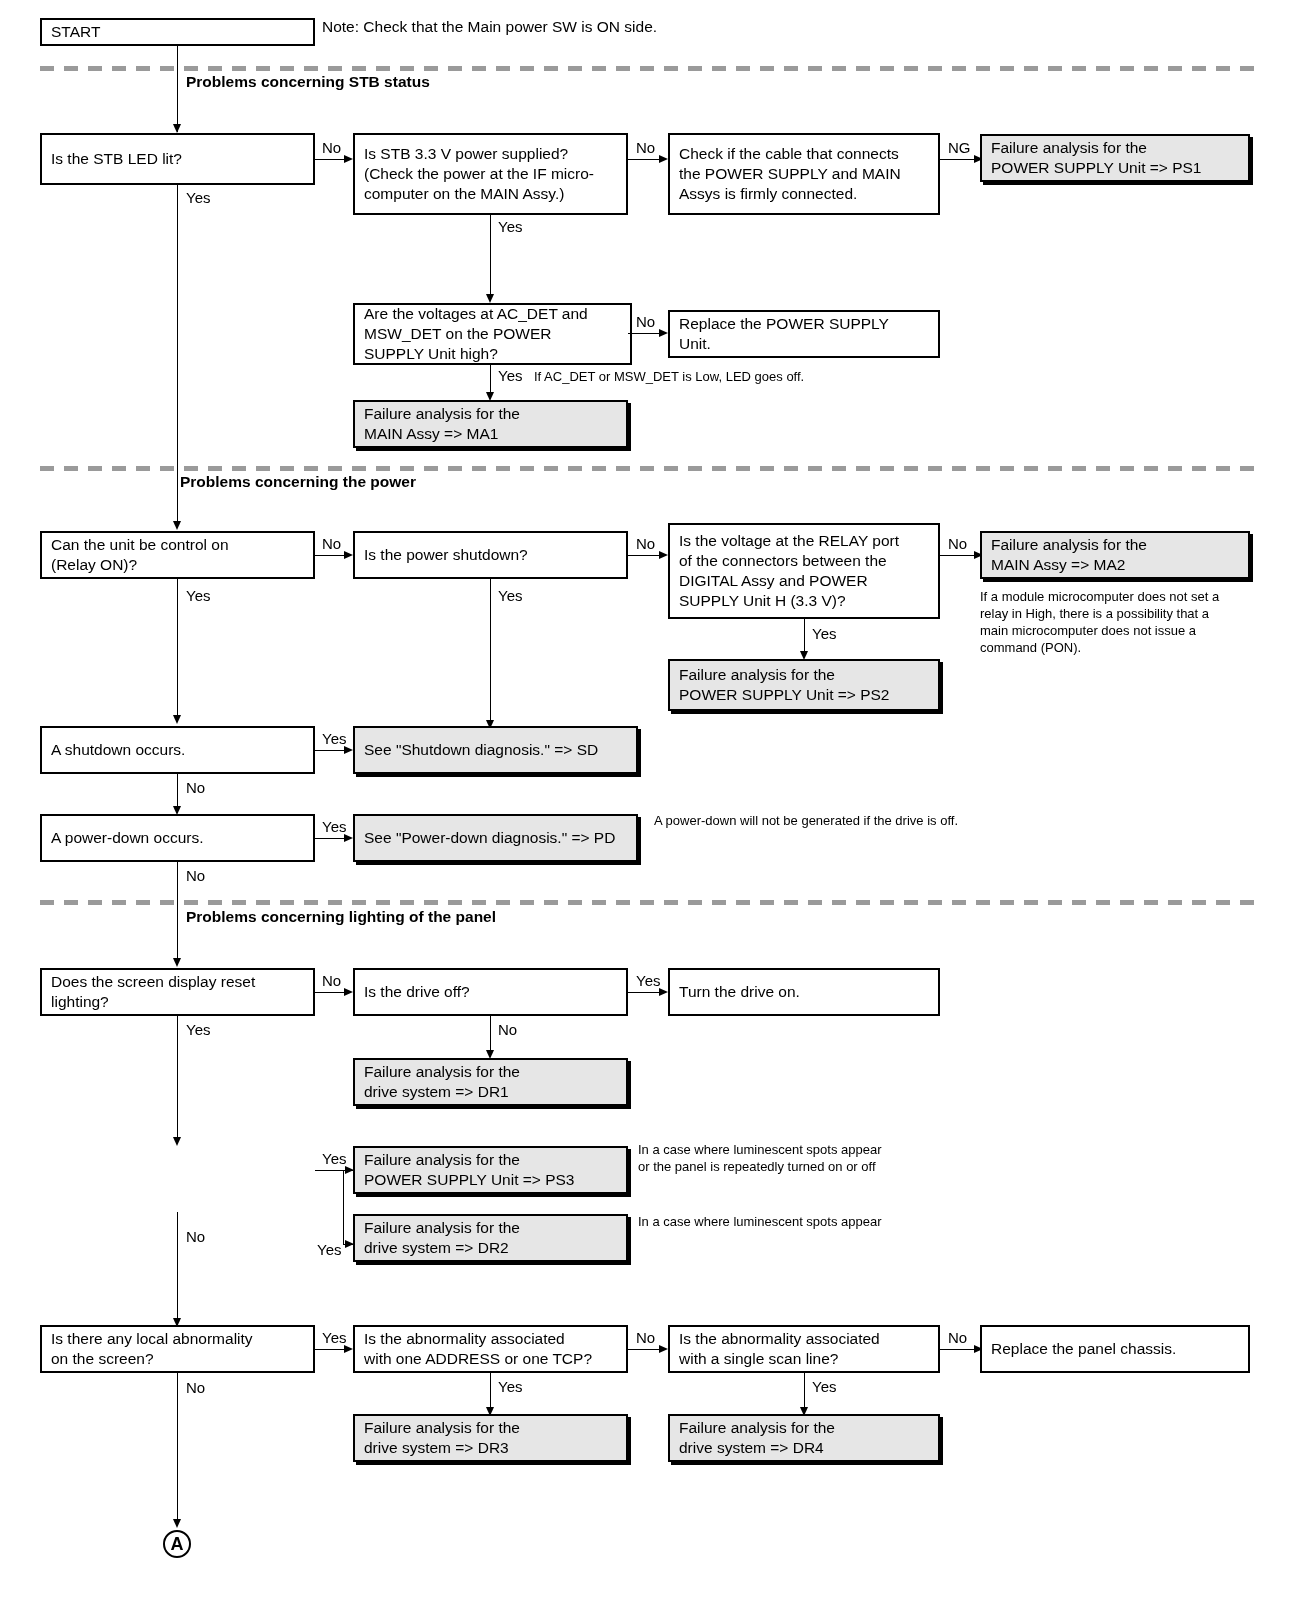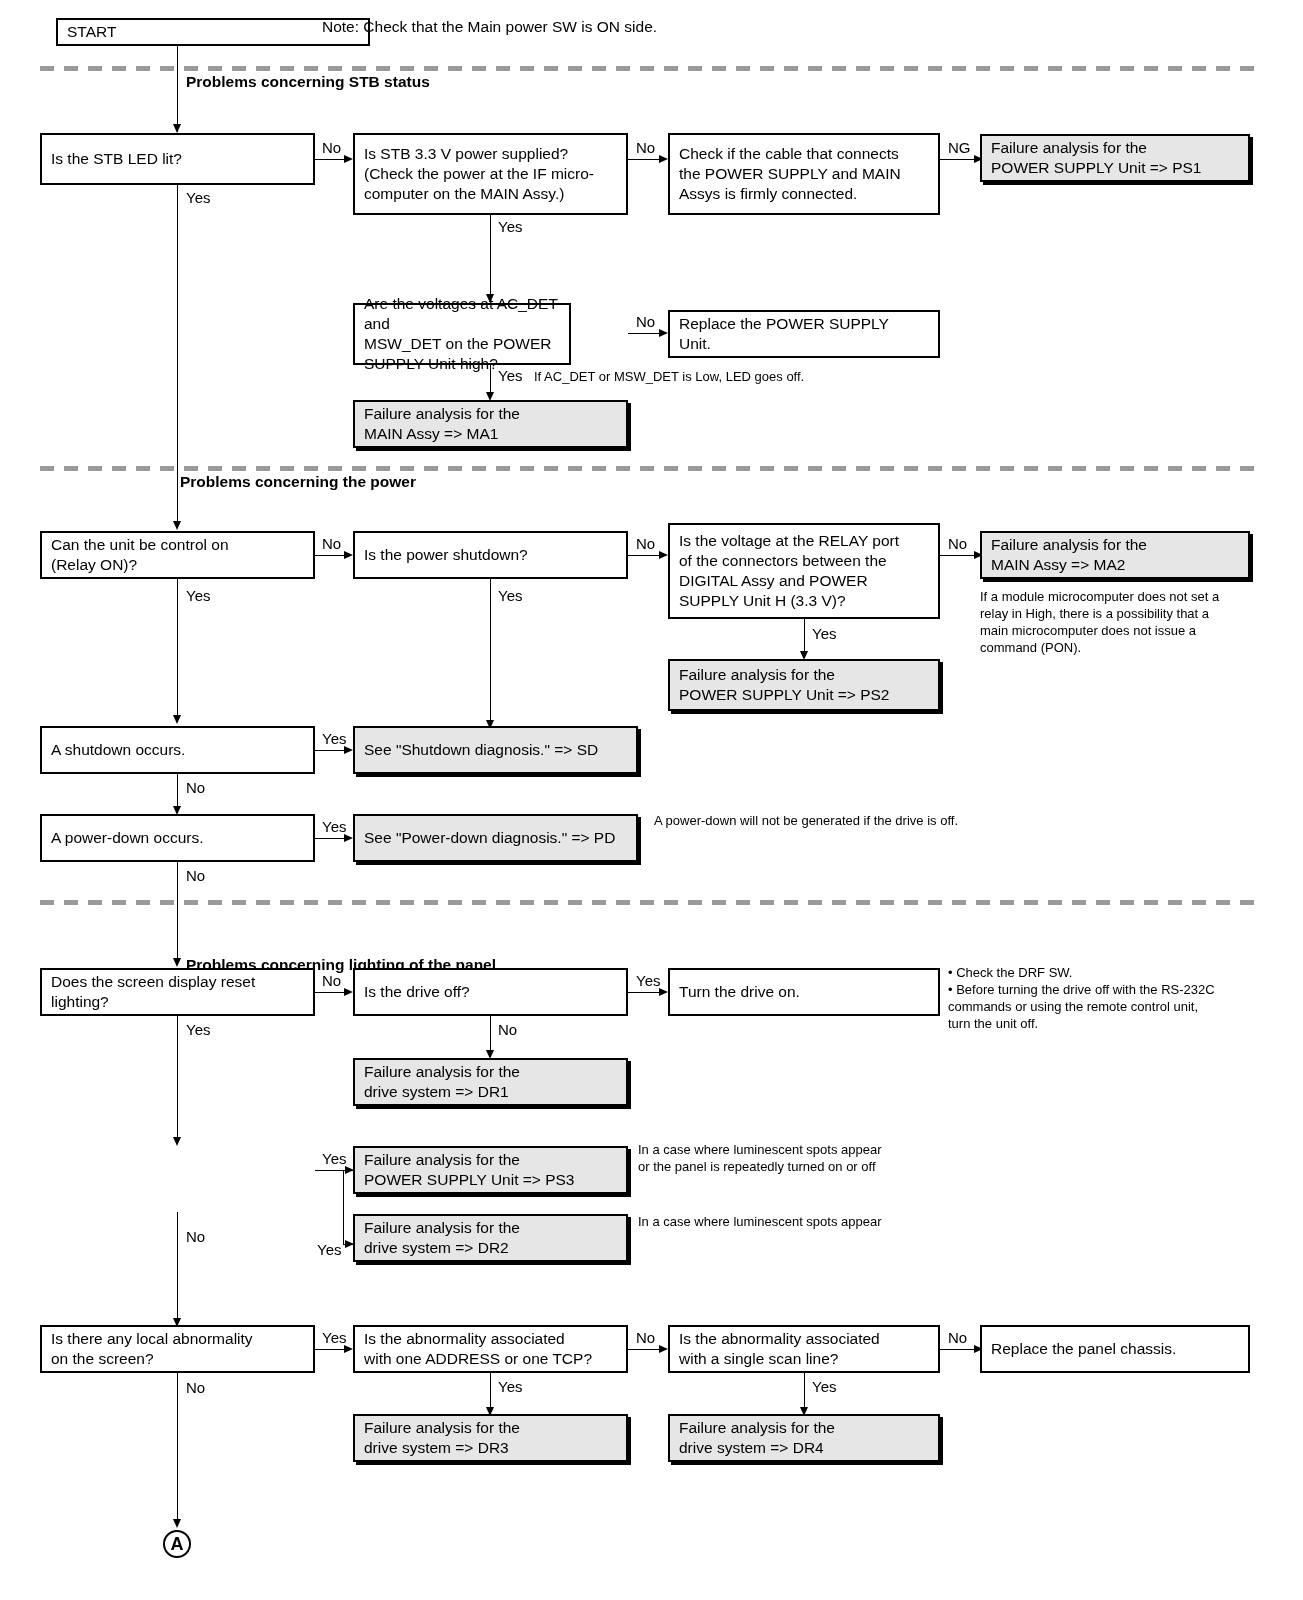--- a/index.html
+++ b/index.html
@@ -91,21 +91,21 @@
     display:flex;align-items:center;justify-content:center;
     font-size:18px;font-weight:bold;
     box-sizing:border-box;
   }
 </style>
 </head>
 <body>
 
 <div id="sheet">
 
-  <div class="box center" style="left:56px;top:18px;width:314px;height:28px;">
+  <div class="box center" style="left:40px;top:18px;width:275px;height:28px;">
     <span class="txt">START</span>
   </div>
   <div class="note" style="left:322px;top:17px;width:620px;">Note: Check that the Main power SW is ON side.</div>
 
   <div class="vline" style="left:177px;top:46px;height:86px;"></div>
   <div class="arrow-d" style="left:172.5px;top:124px;"></div>
 
   <div class="sep" style="left:40px;top:66px;width:1223px;"></div>
   <div class="seclabel" style="left:186px;top:73px;">Problems concerning STB status</div>
 
@@ -143,21 +143,21 @@
   </div>
 
   <div class="elabel" style="left:186px;top:190px;">Yes</div>
   <div class="vline" style="left:177px;top:185px;height:340px;"></div>
   <div class="arrow-d" style="left:172.5px;top:521px;"></div>
 
   <div class="elabel" style="left:498px;top:219px;">Yes</div>
   <div class="vline" style="left:490px;top:215px;height:85px;"></div>
   <div class="arrow-d" style="left:485.5px;top:294px;"></div>
 
-  <div class="box" style="left:353px;top:303px;width:218px;height:62px;">
+  <div class="box" style="left:353px;top:303px;width:279px;height:62px;">
     <span class="txt">Are the voltages at AC_DET and
 MSW_DET on the POWER
 SUPPLY Unit high?</span>
   </div>
 
   <div class="elabel" style="left:636px;top:314px;">No</div>
   <div class="hline" style="left:628px;top:333px;width:34px;"></div>
   <div class="arrow-r" style="left:659px;top:328.5px;"></div>
 
   <div class="box" style="left:668px;top:310px;width:272px;height:48px;">
@@ -259,21 +259,21 @@
   <div class="box shaded" style="left:353px;top:814px;width:285px;height:48px;">
     <span class="txt">See "Power-down diagnosis." =&gt; PD</span>
   </div>
   <div class="note small" style="left:654px;top:812px;width:400px;">A power-down will not be generated if the drive is off.</div>
 
   <div class="elabel" style="left:186px;top:868px;">No</div>
   <div class="vline" style="left:177px;top:862px;height:100px;"></div>
   <div class="arrow-d" style="left:172.5px;top:958px;"></div>
 
   <div class="sep" style="left:40px;top:900px;width:1223px;"></div>
-  <div class="seclabel" style="left:186px;top:908px;margin-top:48px;">Problems concerning lighting of the panel</div>
+  <div class="seclabel" style="left:186px;top:908px;">Problems concerning lighting of the panel</div>
 
   <div class="box" style="left:40px;top:968px;width:275px;height:48px;">
     <span class="txt">Does the screen display reset
 lighting?</span>
   </div>
 
   <div class="elabel" style="left:322px;top:973px;">No</div>
   <div class="hline" style="left:315px;top:992px;width:33px;"></div>
   <div class="arrow-r" style="left:344px;top:987.5px;"></div>
 
@@ -281,24 +281,20 @@
     <span class="txt">Is the drive off?</span>
   </div>
 
   <div class="elabel" style="left:636px;top:973px;">Yes</div>
   <div class="hline" style="left:628px;top:992px;width:34px;"></div>
   <div class="arrow-r" style="left:659px;top:987.5px;"></div>
 
   <div class="box" style="left:668px;top:968px;width:272px;height:48px;">
     <span class="txt">Turn the drive on.</span>
   </div>
-  <div class="note small" style="left:948px;top:964px;width:320px;">• Check the DRF SW.
-• Before turning the drive off with the RS-232C
-   commands or using the remote control unit,
-   turn the unit off.</div>
 
   <div class="elabel" style="left:498px;top:1022px;">No</div>
   <div class="vline" style="left:490px;top:1016px;height:40px;"></div>
   <div class="arrow-d" style="left:485.5px;top:1050px;"></div>
 
   <div class="box shaded" style="left:353px;top:1058px;width:275px;height:48px;">
     <span class="txt">Failure analysis for the
 drive system =&gt; DR1</span>
   </div>
 

